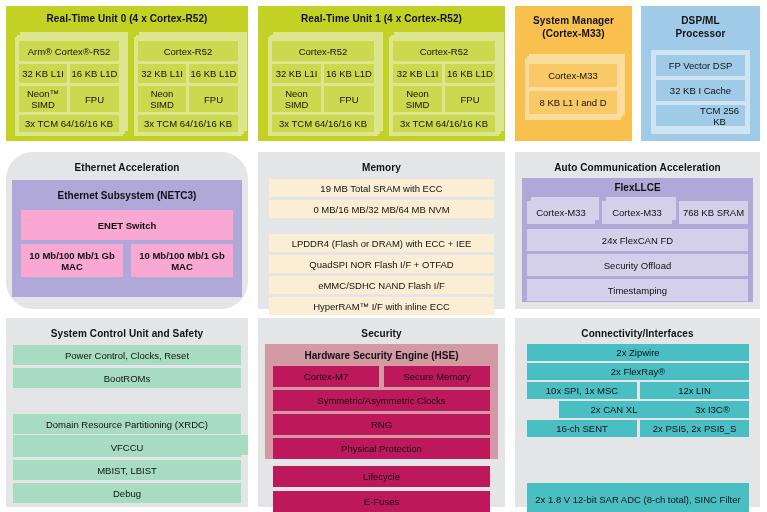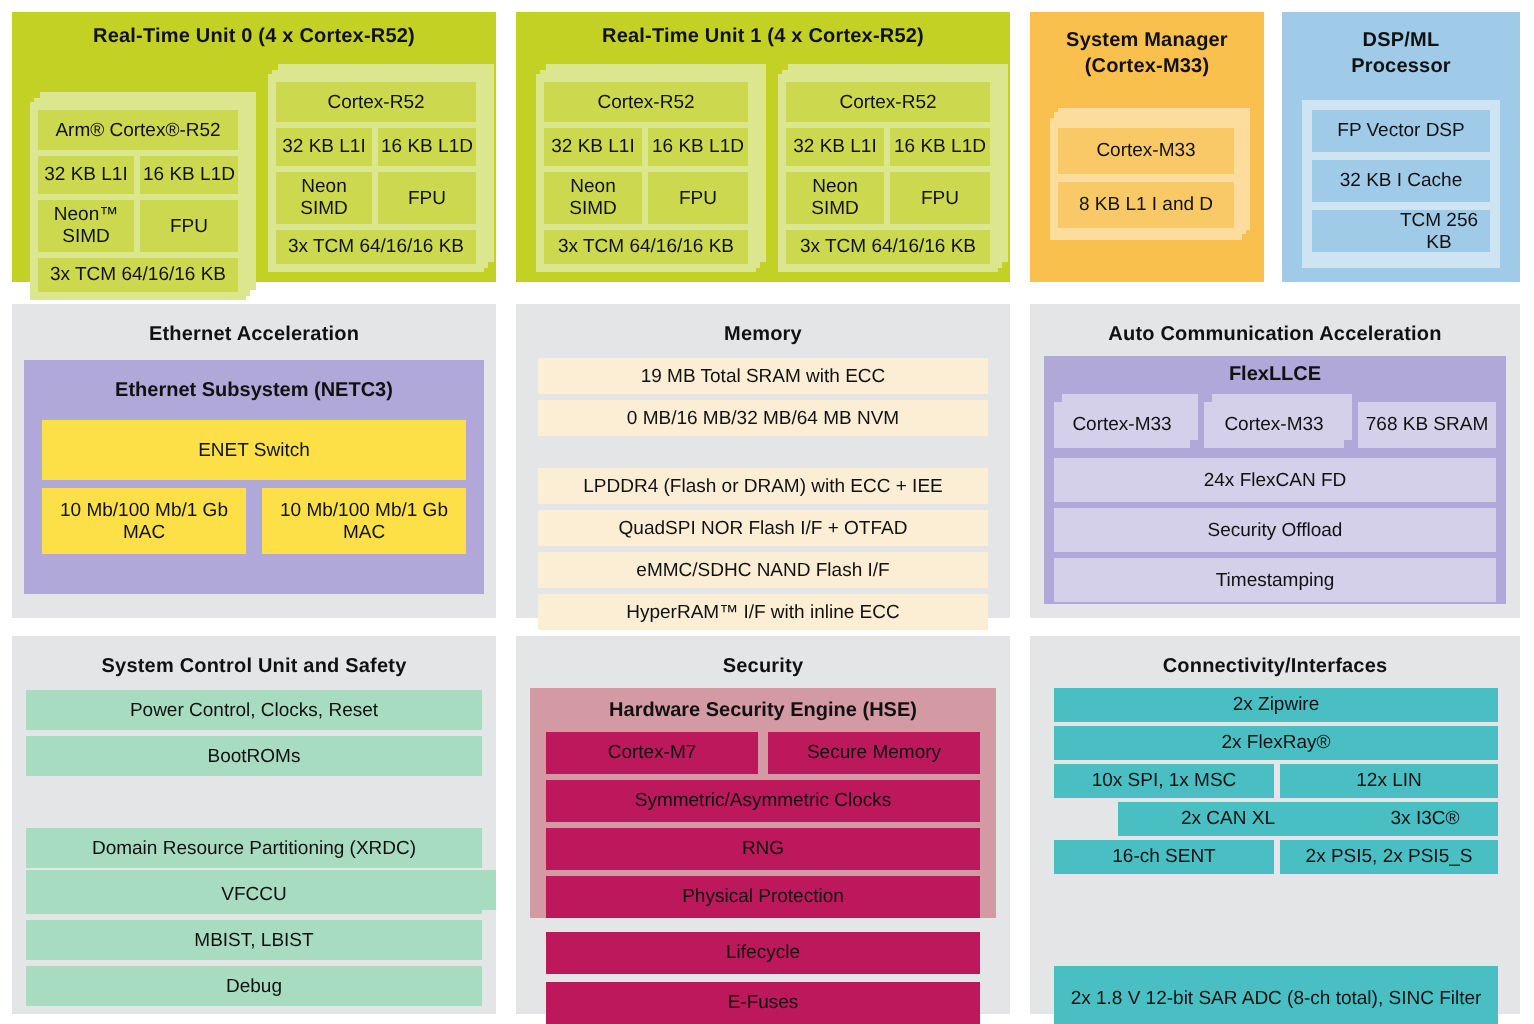--- a/index.html
+++ b/index.html
@@ -66,21 +66,21 @@
   
   .dspml { background: #9fcbe8; }
   .dsp-box { position: absolute; background: #cfe4f3; }
   .dsp-cell { background: #9fcbe8; }
 
   
   .greypanel { background: #e4e5e7; }
 
   
   .eth-inner { position: absolute; background: #b0a8d8; }
-  .eth-cell { background: #fde047; }
+  .eth-cell { background: #f9a8d4; font-weight: bold; }
 
   
   .mem-cell { background: #fceed4; }
 
   
   .acc-inner { position: absolute; background: #b0a8d8; }
   .acc-cell { background: #d5d0e9; }
   .acc-layer { position: absolute; background: #d5d0e9; }
 
   
@@ -94,21 +94,21 @@
   .con-cell { background: #49bfc4; }
 </style>
 </head>
 <body>
 
 <div id="diagram">
 
   <div class="panel rtunit" style="left:6px; top:6px; width:242px; height:135px;">
     <div class="panel-title" style="position:absolute; left:0; top:7px; width:242px;">Real-Time Unit 0 (4 x Cortex-R52)</div>
 
-    <div class="core-stack" style="position:absolute; left:9px; top:26px; width:113px; height:108px;margin-top:14px;">
+    <div class="core-stack" style="position:absolute; left:9px; top:26px; width:113px; height:108px;">
       <div class="core-layer" style="left:5px; top:0; width:108px; height:99px;"></div>
       <div class="core-layer" style="left:2px; top:3px; width:108px; height:99px;"></div>
       <div class="core-box" style="left:0; top:5px; width:108px; height:99px;">
         <div class="cell rt-cell" style="position:absolute; left:4px; top:4px; width:100px; height:20px;">Arm® Cortex®-R52</div>
         <div class="cell rt-cell" style="position:absolute; left:4px; top:27px; width:48px; height:19px;">32 KB L1I</div>
         <div class="cell rt-cell" style="position:absolute; left:55px; top:27px; width:49px; height:19px;">16 KB L1D</div>
         <div class="cell rt-cell prewrap" style="position:absolute; left:4px; top:49px; width:48px; height:26px; white-space:pre-line;">Neon™
 SIMD</div>
         <div class="cell rt-cell" style="position:absolute; left:55px; top:49px; width:49px; height:26px;">FPU</div>
         <div class="cell rt-cell" style="position:absolute; left:4px; top:78px; width:100px; height:17px;">3x TCM 64/16/16 KB</div>
@@ -180,21 +180,21 @@
     <div class="panel-title" style="position:absolute; left:0; top:9px; width:119px;">DSP/ML</div>
     <div class="panel-title" style="position:absolute; left:0; top:22px; width:119px;">Processor</div>
 
     <div class="dsp-box" style="left:10px; top:44px; width:99px; height:84px;">
       <div class="cell dsp-cell" style="position:absolute; left:5px; top:5px; width:89px; height:21px;">FP Vector DSP</div>
       <div class="cell dsp-cell" style="position:absolute; left:5px; top:30px; width:89px; height:21px;">32 KB I Cache</div>
       <div class="cell dsp-cell" style="position:absolute; left:5px; top:55px; width:89px; height:21px;padding-left:38px;">TCM 256 KB</div>
     </div>
   </div>
 
-  <div class="panel greypanel" style="left:6px; top:152px; width:242px; height:157px;">
+  <div class="panel greypanel" style="left:6px; top:152px; width:242px; height:157px;border-radius:27px;">
     <div class="panel-title" style="position:absolute; left:0; top:10px; width:242px;">Ethernet Acceleration</div>
 
     <div class="eth-inner" style="left:6px; top:28px; width:230px; height:117px;">
       <div class="sub-title" style="position:absolute; left:0; top:10px; width:230px;">Ethernet Subsystem (NETC3)</div>
       <div class="cell eth-cell" style="position:absolute; left:9px; top:30px; width:212px; height:30px;">ENET Switch</div>
       <div class="cell eth-cell" style="position:absolute; left:9px; top:64px; width:102px; height:33px; white-space:pre-line;">10 Mb/100 Mb/1 Gb
 MAC</div>
       <div class="cell eth-cell" style="position:absolute; left:119px; top:64px; width:102px; height:33px; white-space:pre-line;">10 Mb/100 Mb/1 Gb
 MAC</div>
     </div>

